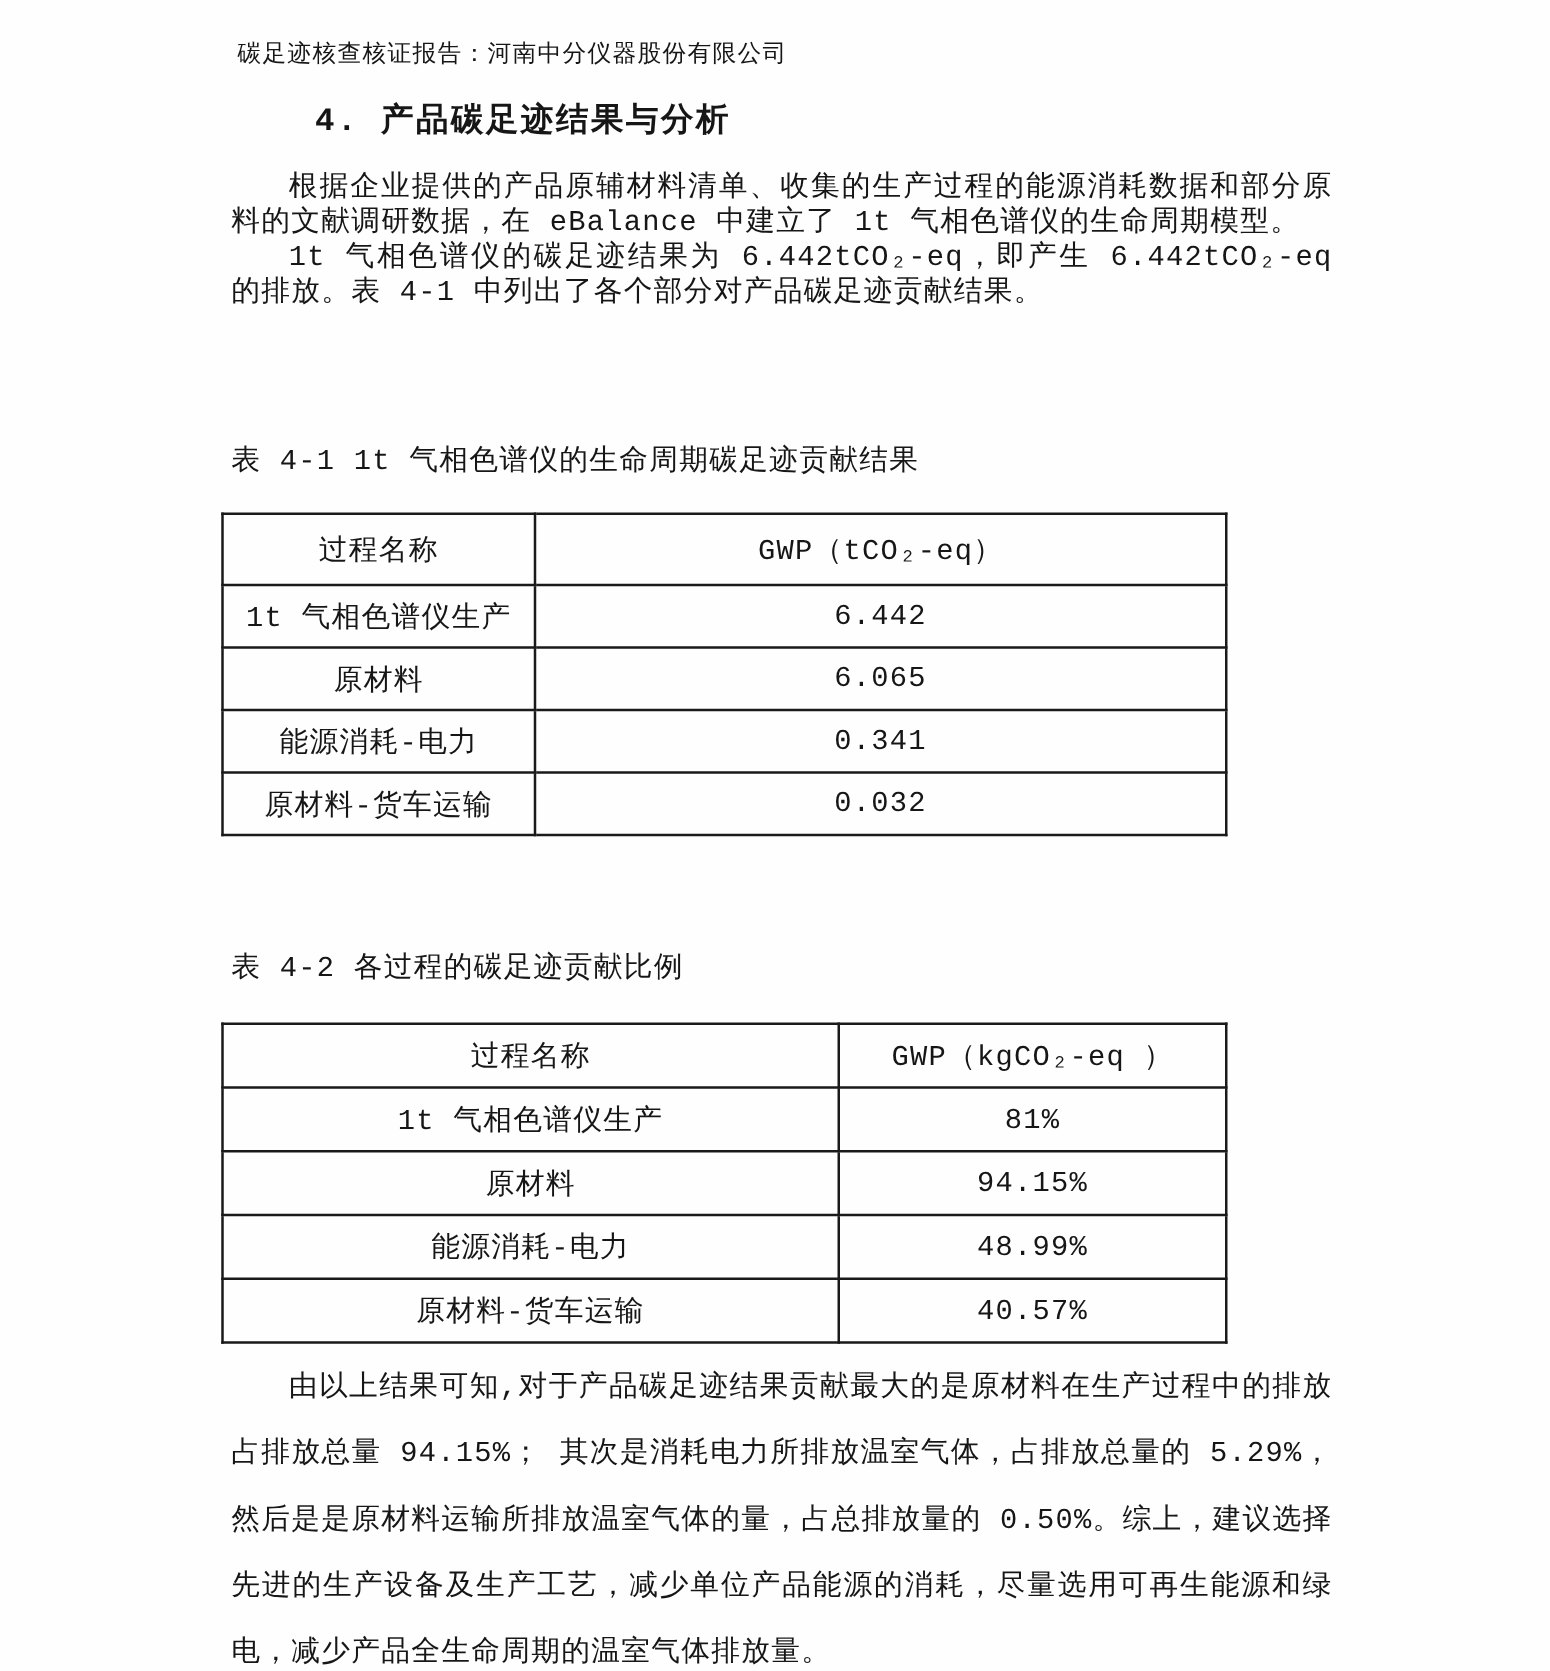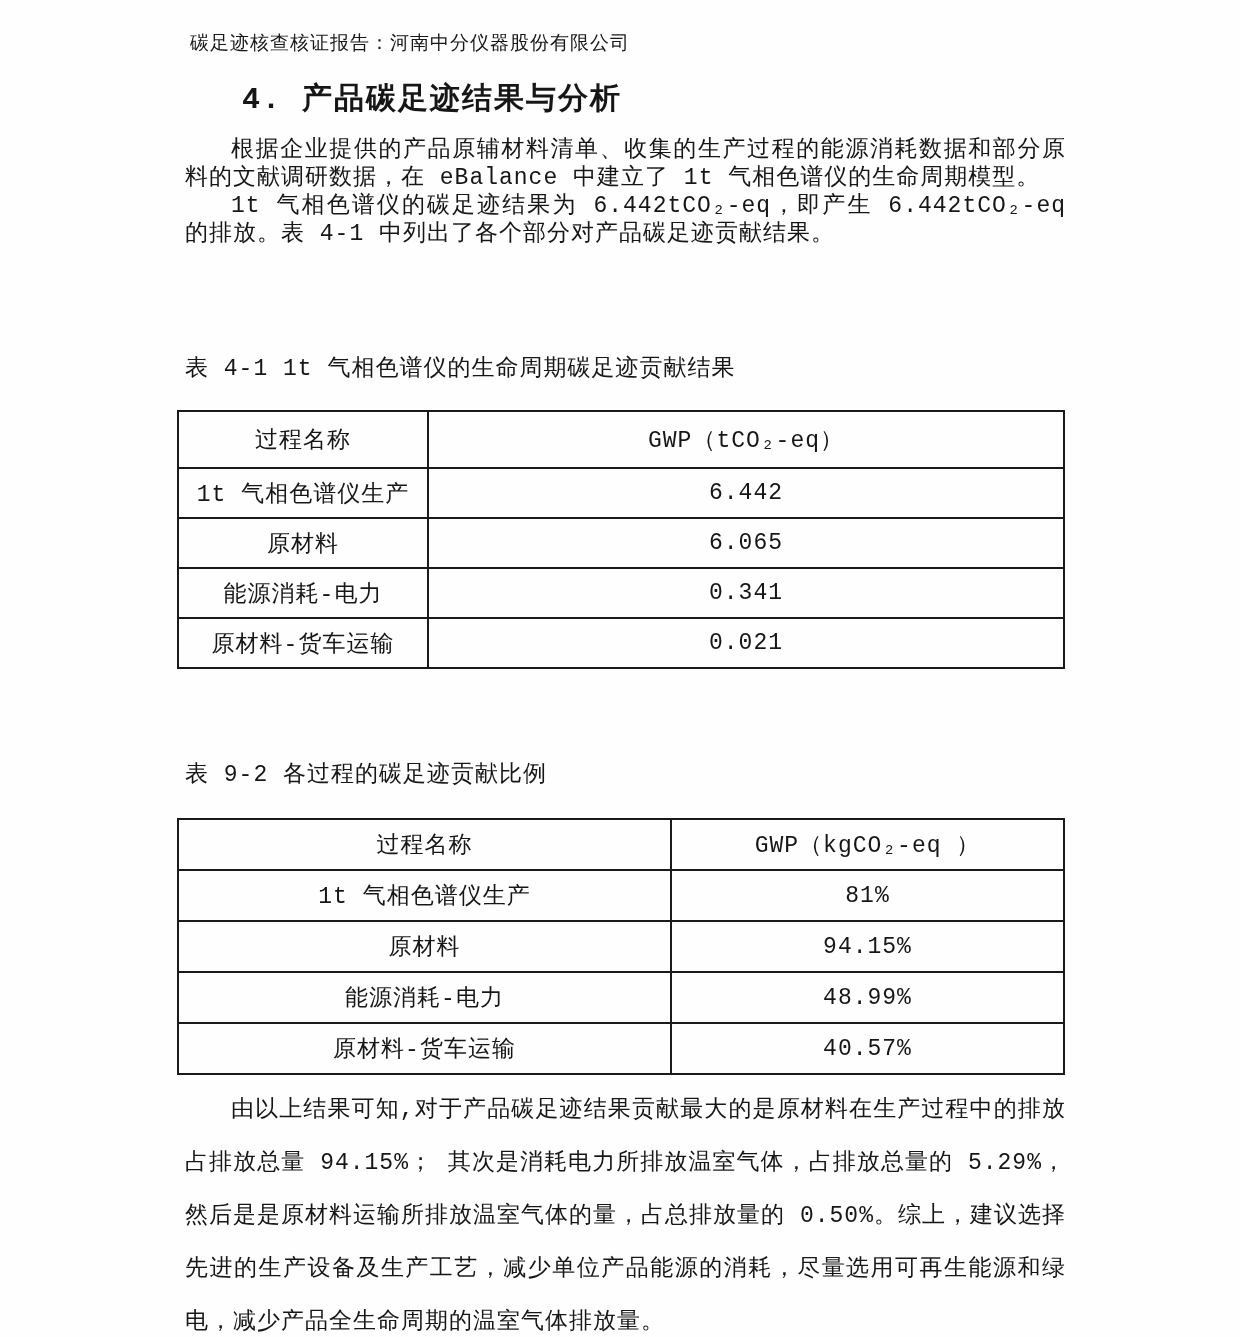--- a/index.html
+++ b/index.html
@@ -20,24 +20,24 @@
   .doc-header {
     position: absolute;
     left: 190px;
     top: 30px;
     font-size: 19px;
     letter-spacing: 1px;
     white-space: nowrap;
   }
   .section-title {
     position: absolute;
-    left: 242px;
+    left: 252px;
     top: 78px;
     margin: 0;
-    font-size: 30px;
+    font-size: 26px;
     font-weight: 700;
     letter-spacing: 2px;
     white-space: nowrap;
   }
   .body-block {
     position: absolute;
     left: 185px;
     width: 881px;
     font-size: 23px;
     line-height: 28px;
@@ -55,21 +55,21 @@
     width: 881px;
     font-size: 23px;
     letter-spacing: 1px;
     white-space: nowrap;
   }
   .caption-1 { top: 352px; }
   .caption-2 { top: 758px; }
   .data-table {
     position: absolute;
     left: 177px;
-    width: 888px;
+    width: 805px;
     border-collapse: collapse;
     table-layout: fixed;
     font-size: 23px;
     letter-spacing: 1px;
   }
   .data-table td {
     border: 2px solid #1a1a1a;
     text-align: center;
     vertical-align: middle;
     padding: 0;
@@ -137,27 +137,27 @@
       <tr>
         <td>原材料</td>
         <td>6.065</td>
       </tr>
       <tr>
         <td>能源消耗-电力</td>
         <td>0.341</td>
       </tr>
       <tr>
         <td>原材料-货车运输</td>
-        <td>0.021</td>
+        <td>0.032</td>
       </tr>
     </tbody>
   </table>
 
 
-  <div class="table-caption caption-2">表 9-2 各过程的碳足迹贡献比例</div>
+  <div class="table-caption caption-2">表 4-2 各过程的碳足迹贡献比例</div>
 
   <table class="data-table table-2">
     <colgroup>
       <col style="width:493px">
       <col>
     </colgroup>
     <tbody>
       <tr>
         <td>过程名称</td>
         <td>GWP（kgCO₂-eq ）</td>

